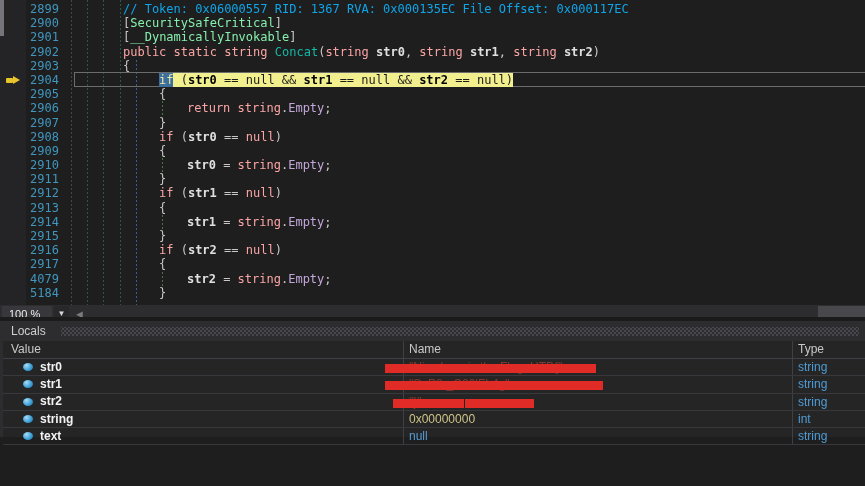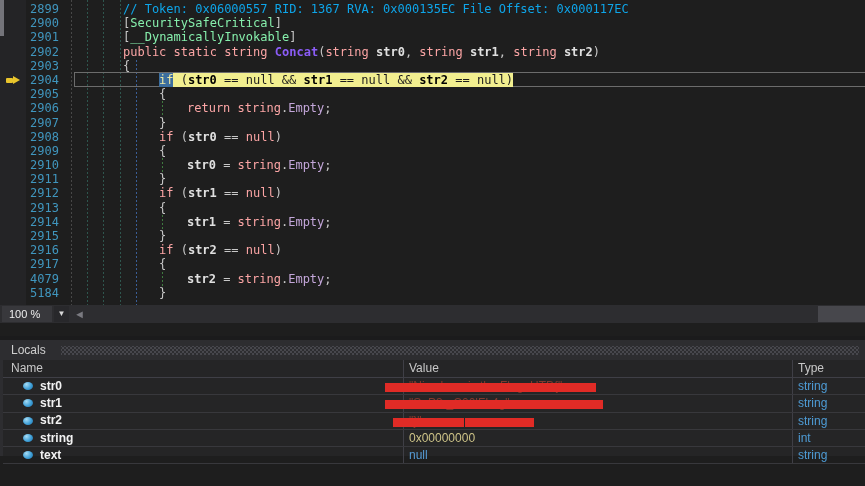--- a/index.html
+++ b/index.html
@@ -15,21 +15,21 @@
   .guide { position:absolute; width:1px; pointer-events:none;
            background:repeating-linear-gradient(to bottom, var(--gc) 0 2px, transparent 2px 4px); }
   .lines { position:absolute; left:0; top:2px; right:0; }
   .cl { display:flex; height:14.2px; line-height:14.2px;
         font-family:"DejaVu Sans Mono", monospace; font-size:12px; white-space:pre; }
   .ln { width:62px; text-align:right; padding-right:3px; color:#4096BE; flex:none; }
   .code { margin-left:3px; position:relative; z-index:3; }
   .t-c { color:#0ea5e9; }
   .t-k { color:#fca5a5; }
   .t-t { color:#86efac; }
-  .t-m { color:#8b5cf6;font-weight:bold; }
+  .t-m { color:#14b8a6; }
   .t-p { color:#E0E0E0; font-weight:bold; }
   .t-x { color:#C8C8C8; }
   .t-f { color:#C3A6D9; }
   .chip { background:#3C6E9E; color:#EDE9A3; }
   .yel  { background:#F2EF8F; }
   .y-d { color:#1C1C1C; }
   .y-b { color:#000; font-weight:bold; }
   .curbox { position:absolute; left:74px; right:0; height:15px; z-index:2;
             border:1px solid #6C6C6C; border-right:none; pointer-events:none; }
   .arrow { position:absolute; left:6px; width:14px; height:9px; z-index:4; }
@@ -38,21 +38,21 @@
                  border-top:4.5px solid transparent; border-bottom:4.5px solid transparent; border-left:7px solid #E9C52C; }
   
   .zoombar { position:absolute; left:0; top:305px; width:865px; height:18px; background:#2D2D30; }
   .zcombo { position:absolute; left:2px; top:1px; width:50px; height:16px; background:#38383C;
             color:#EDEDED; font-size:11px; line-height:16px; padding-left:7px; }
   .zdrop { position:absolute; left:54px; top:1px; width:15px; height:16px; background:#28282B;
            color:#D8D8D8; font-size:8px; line-height:16px; text-align:center; }
   .sb-left { position:absolute; left:74px; top:1px; color:#7A7A80; font-size:11px; line-height:16px; }
   .sb-thumb { position:absolute; right:0; top:1px; width:47px; height:16px; background:#47474C; }
   
-  .locals { position:absolute; left:0; top:336px; width:865px; height:120px; background:#1B1B1C; }
+  .locals { position:absolute; left:0; top:317px; width:865px; height:120px; background:#1B1B1C; }
   .lbody { position:absolute; left:0; top:4px; right:0; bottom:0; background:#252526; border-left:3px solid #2D2D30; }
   .ltitle { position:relative; height:20px; background:#2D2D30; color:#CFCFCF; font-size:12px; line-height:20px; padding-left:8px; }
   .dots { position:absolute; left:58px; right:6px; top:6px; height:9px;
           background-image:radial-gradient(#47474D 1px, transparent 1.2px), radial-gradient(#47474D 1px, transparent 1.2px);
           background-size:4px 4px; background-position:0 0, 2px 2px; }
   .lgrid { display:grid; grid-template-columns:400px 389px 73px; }
   .lheader { height:18px; border-bottom:1px solid #3F3F46; color:#C8C8C8; font-size:12px; }
   .lheader > div { line-height:17px; padding-left:8px; }
   .lheader > div + div { border-left:1px solid #3F3F46; padding-left:5px; }
   .lrow { position:relative; height:17.3px; border-bottom:1px solid #38383C; font-size:12px; }
@@ -123,22 +123,22 @@
     <div class="sb-thumb"></div>
   </div>
 
   <div class="locals">
     <div class="lbody">
       <div class="ltitle">
         <span>Locals</span>
         <span class="dots"></span>
       </div>
       <div class="lgrid lheader">
+        <div>Value</div>
         <div>Name</div>
-        <div>Value</div>
         <div>Type</div>
       </div>
       <div id="lrows">
           <div class="lgrid lrow">
             <div class="cell-name">
               <span class="ficon"></span>
               <span>str0</span>
             </div>
             <div class="cell-val v-red">"Nice here is the Flag: HTB{"</div>
             <div class="cell-type">string</div>

